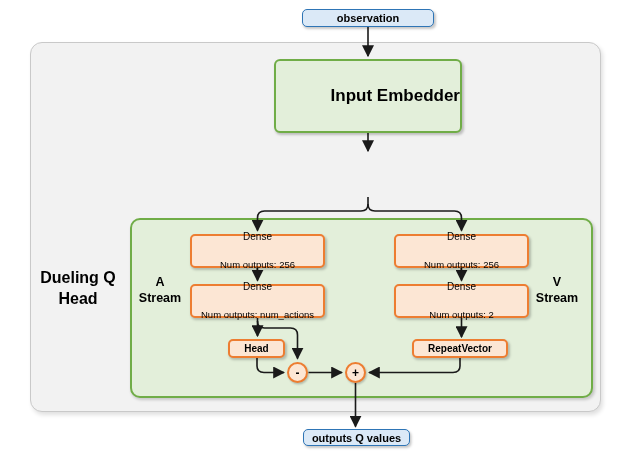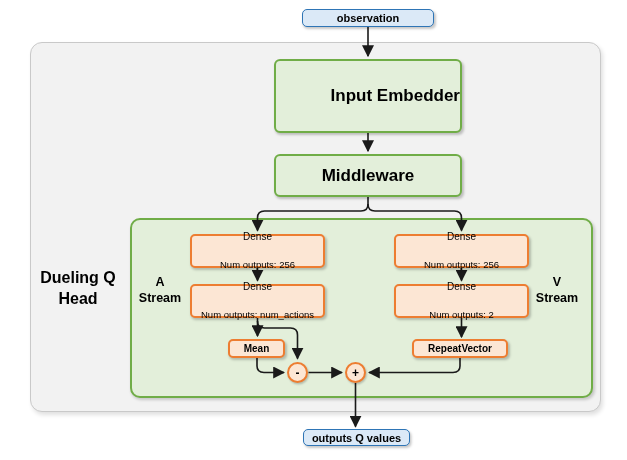--- a/index.html
+++ b/index.html
@@ -101,23 +101,20 @@
   </svg>
 
   <div class="abs node io-node" style="left:302px; top:9px; width:132px; height:18px;">
     <span>observation</span>
   </div>
 
   <div class="abs node green-node" style="left:274px; top:59px; width:188px; height:74px;align-items:flex-end;">
     <span>Input Embedder</span>
   </div>
 
-  <div class="abs node green-node" style="left:274px; top:154px; width:188px; height:43px;">
-    <span>Middleware</span>
-  </div>
 
   <div class="abs side-label stream-label" style="left:134px; top:274px; width:52px;">A Stream</div>
 
   <div class="abs side-label head-label" style="left:26px; top:268px; width:104px;">Dueling Q Head</div>
   <div class="abs side-label stream-label" style="left:531px; top:274px; width:52px;">V Stream</div>
 
   <div class="abs node orange-node" style="left:190px; top:234px; width:135px; height:34px;">
     <div class="t">Dense</div>
     <div class="s">Num outputs: 256</div>
   </div>
@@ -130,21 +127,21 @@
   <div class="abs node orange-node" style="left:394px; top:234px; width:135px; height:34px;">
     <div class="t">Dense</div>
     <div class="s">Num outputs: 256</div>
   </div>
 
   <div class="abs node orange-node" style="left:394px; top:284px; width:135px; height:34px;">
     <div class="t">Dense</div>
     <div class="s">Num outputs: 2</div>
   </div>
 
-  <div class="abs node orange-node small-orange" style="left:228px; top:339px; width:57px; height:19px;">Mean</div>
+  <div class="abs node orange-node small-orange" style="left:228px; top:339px; width:57px; height:19px;">Head</div>
 
   <div class="abs node orange-node small-orange" style="left:412px; top:339px; width:96px; height:19px;">RepeatVector</div>
 
   <div class="abs op-circle" style="left:287px; top:362px; width:21px; height:21px;">-</div>
 
   <div class="abs op-circle" style="left:345px; top:362px; width:21px; height:21px;">+</div>
 
   <div class="abs node io-node" style="left:303px; top:429px; width:107px; height:17px;">
     <span>outputs Q values</span>
   </div>

